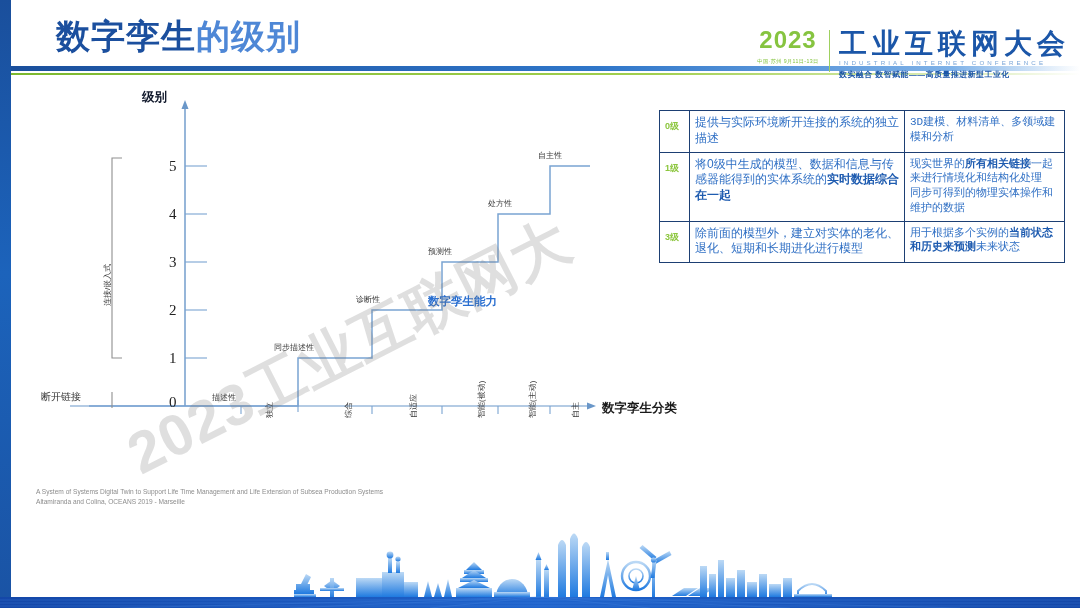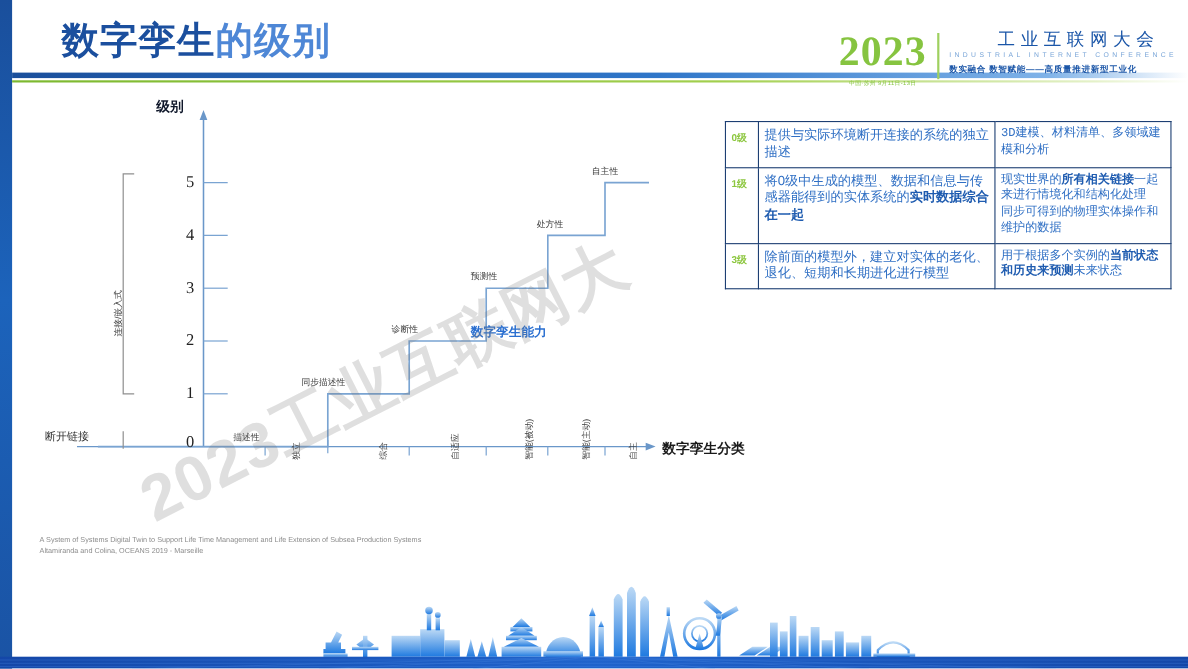--- a/index.html
+++ b/index.html
@@ -69,49 +69,48 @@
     right: 10px; top: 28px;
     height: 50px;
     display: flex;
     align-items: flex-start;
   }
   .logo-left {
     text-align: center;
     padding-right: 10px;
   }
   .logo-2023 {
-    font-family: Liberation Serif, serif;
-    font-size: 38px;
+    font-family: Liberation Sans, sans-serif;
+    font-size: 24px;
     font-weight: bold;
     letter-spacing: 1px;
     color: #86c440;
     line-height: 1;
   }
   .logo-date {
     font-size: 5.2px;
     color: #86c440;
     letter-spacing: 0.4px;
     margin-top: 6px;
     white-space: nowrap;
   }
   .logo-divider {
     width: 1.4px;
     height: 42px;
     background: #9fd05f;
     margin: 2px 9px 0 0;
   }
   .logo-right { padding-top: 1px; }
   .logo-cn {
-    font-size: 16px;
-    font-weight: normal;
+    font-size: 28px;
+    font-weight: bold;
     color: #1b56a8;
     letter-spacing: 5px;
     line-height: 1.05;
     white-space: nowrap;
-    margin-left: 44px;
   }
   .logo-en {
     font-size: 6.2px;
     color: #7aa6d8;
     letter-spacing: 3.1px;
     margin-top: 1px;
     white-space: nowrap;
   }
   .logo-slogan {
     font-size: 7.8px;

